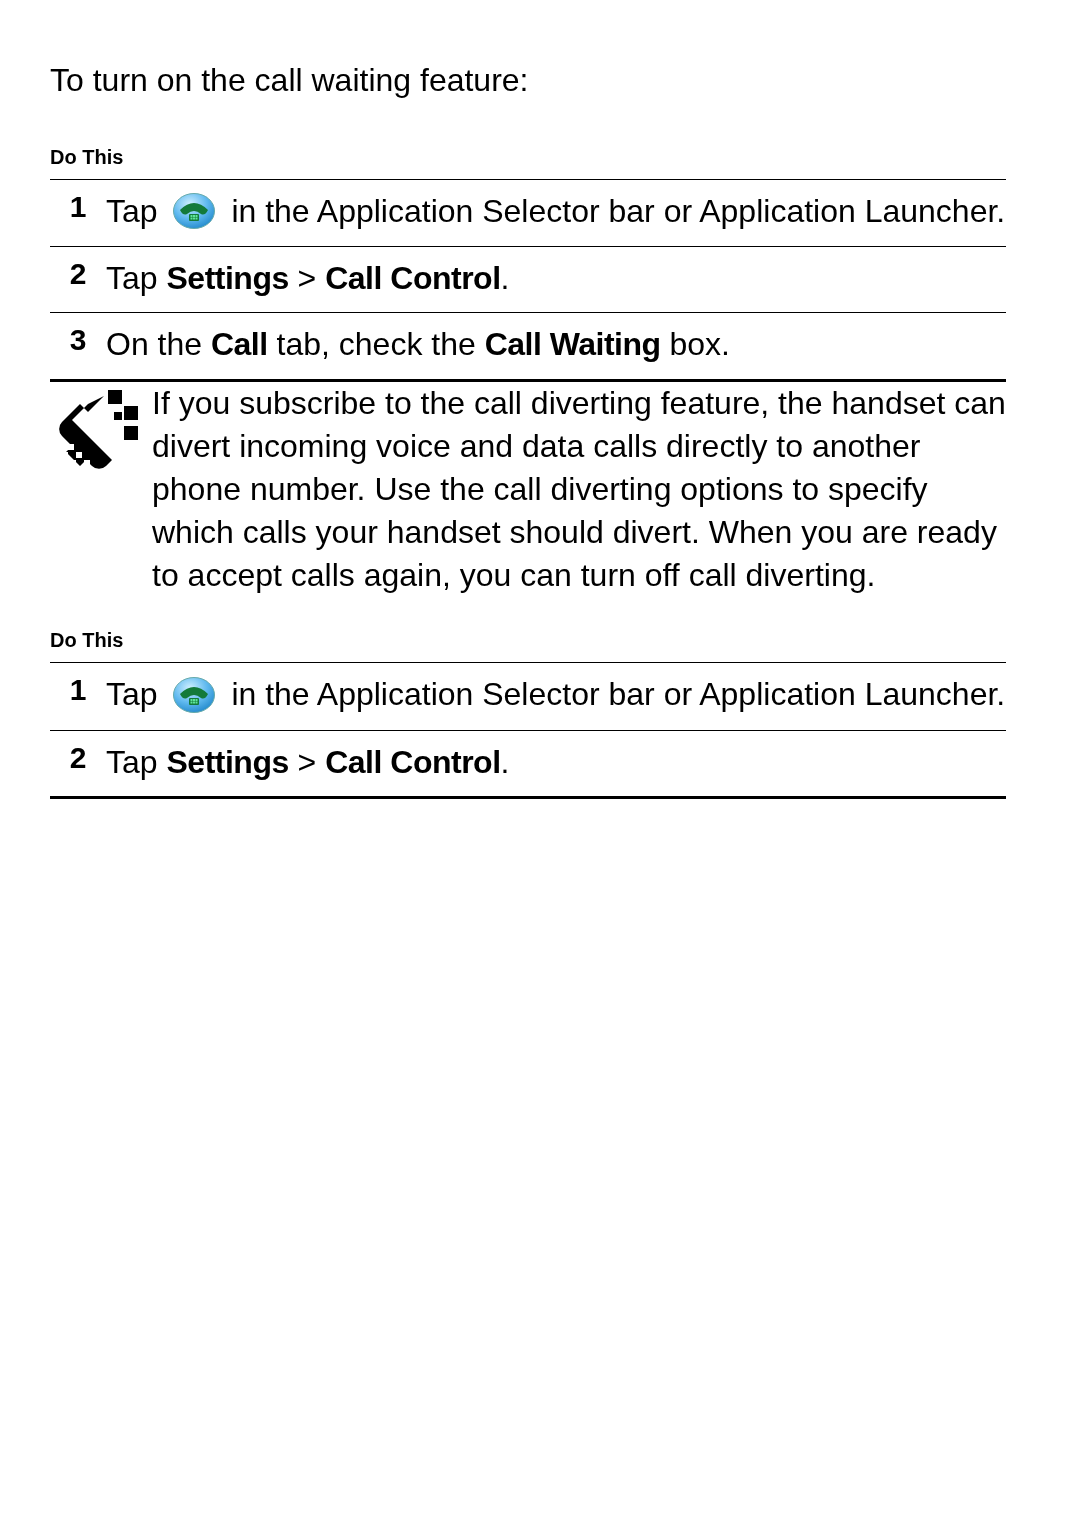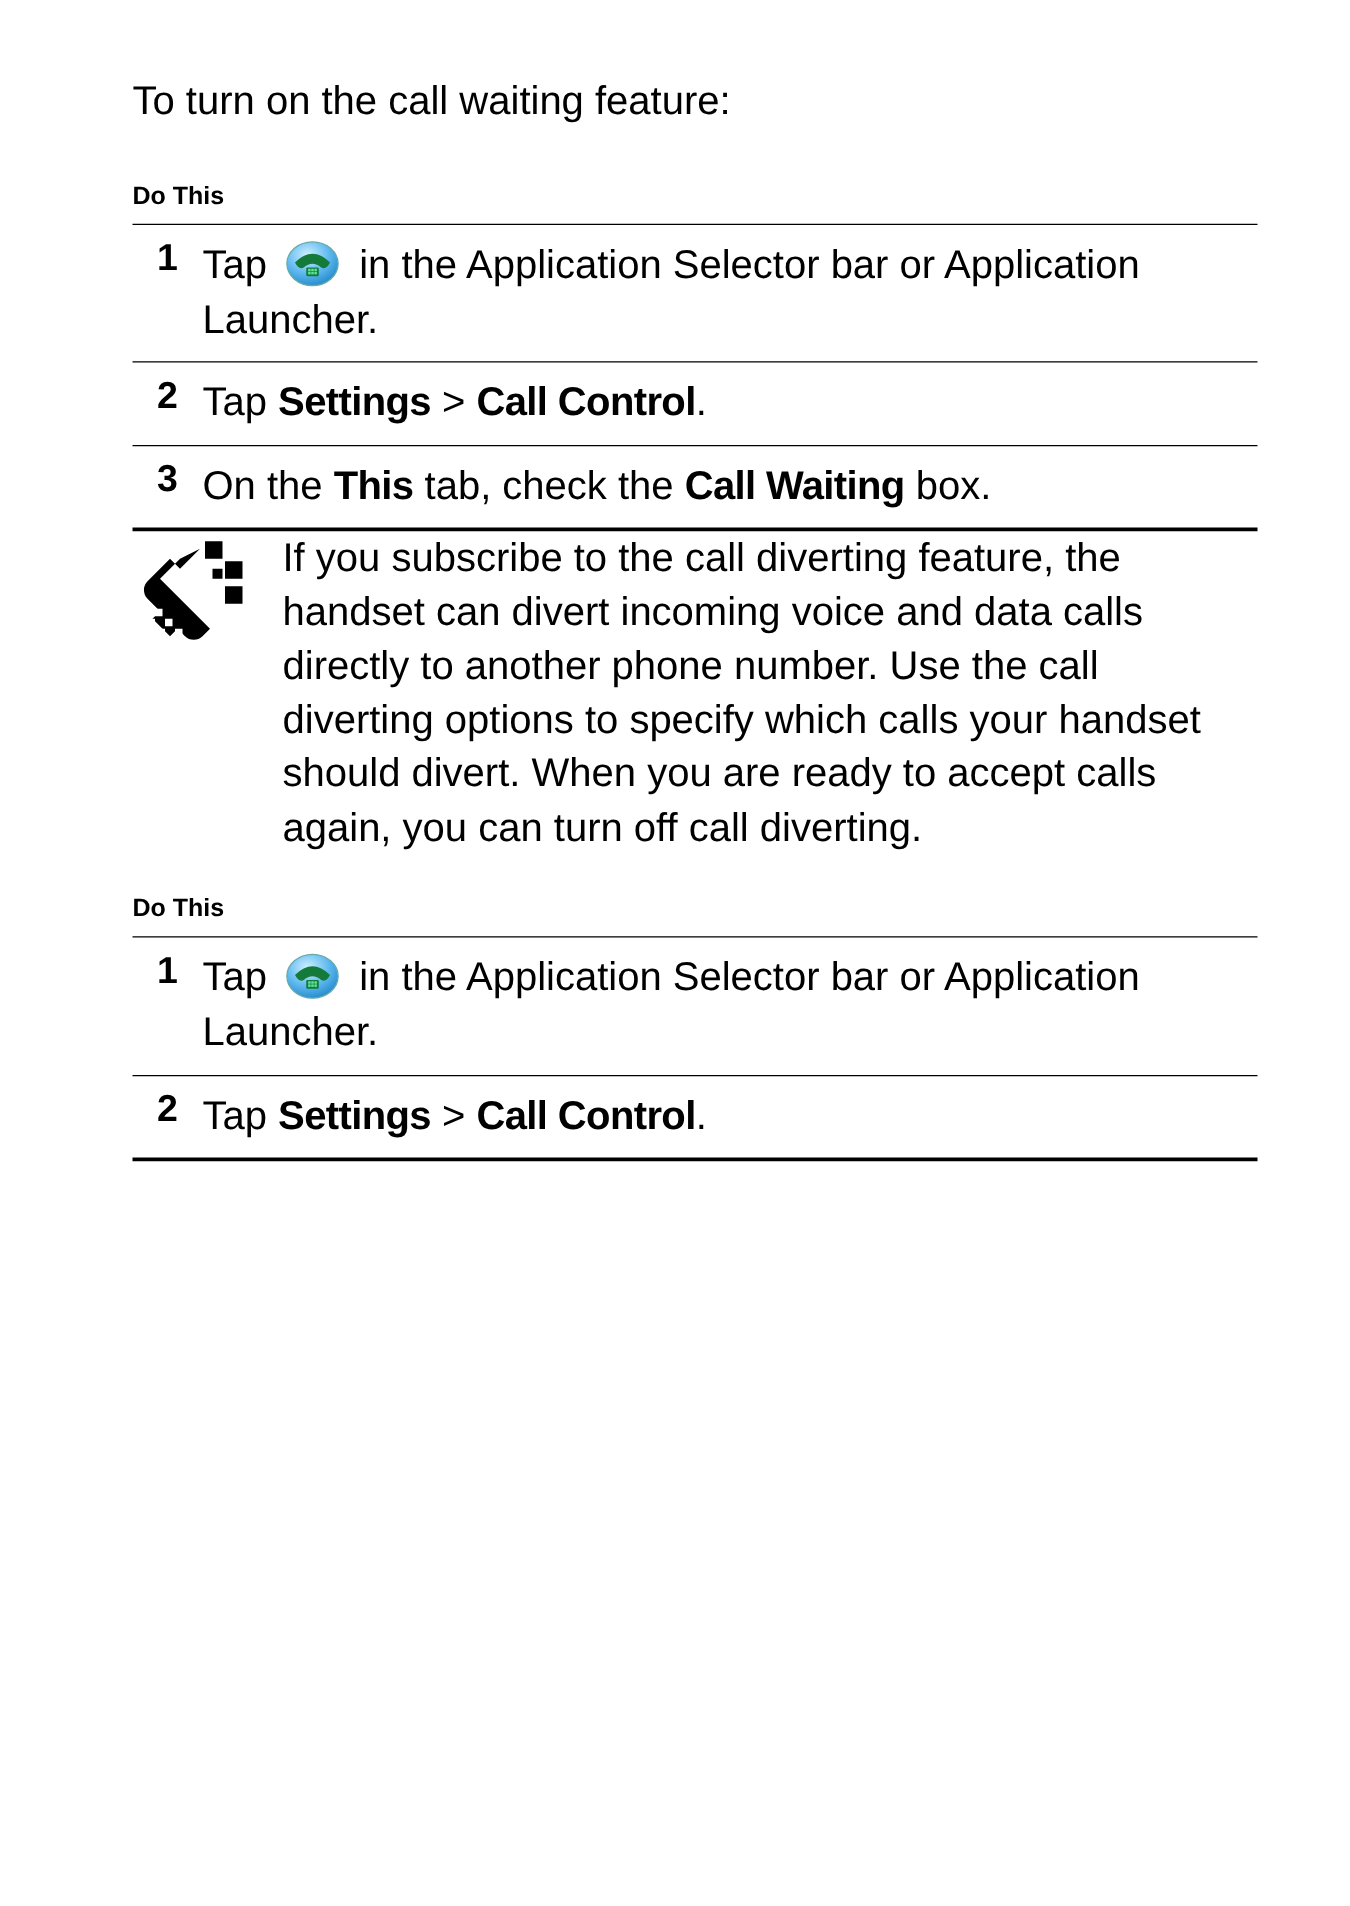--- a/index.html
+++ b/index.html
@@ -9,21 +9,21 @@
     width: 1080px;
   }
   body {
     font-family: Arial, Helvetica, sans-serif;
     color: #000000;
   }
   .page {
     box-sizing: border-box;
     width: 1080px;
     min-height: 1525px;
-    padding: 60px 74px 40px 106px;
+    padding: 60px 74px 40px 50px;
     position: relative;
   }
   .intro {
     font-size: 32px;
     line-height: 1.3;
     margin-bottom: 36px;
   }
   .do-this-header {
     font-size: 20px;
     font-weight: bold;
@@ -63,21 +63,21 @@
   .section-heading {
     font-size: 40px;
     font-weight: bold;
     font-style: italic;
     margin-top: 52px;
     margin-bottom: 24px;
   }
   .para-with-icon {
     display: flex;
     align-items: flex-start;
-    gap: 30px;
+    gap: 12px;
     margin-bottom: 24px;
   }
   .phone-sat-icon {
     flex: 0 0 auto;
     width: 90px;
     height: 90px;
     margin-top: 4px;
   }
   .para-text {
     font-size: 32px;
@@ -141,21 +141,21 @@
     <div class="step-row top-rule">
       <div class="step-num">2</div>
       <div class="step-body">
         <span>Tap </span><span class="bold-cond">Settings</span><span> &gt; </span><span class="bold-cond">Call Control</span><span>.</span>
       </div>
     </div>
 
     <div class="step-row top-rule heavy-bottom">
       <div class="step-num">3</div>
       <div class="step-body">
-        <span>On the </span><span class="bold-cond">This</span><span> tab, check the </span><span class="bold-cond">Call Waiting</span><span> box.</span>
+        <span>On the </span><span class="bold-cond">Call</span><span> tab, check the </span><span class="bold-cond">Call Waiting</span><span> box.</span>
       </div>
     </div>
   </div>
 
 
   <div class="para-with-icon">
     <span class="phone-sat-icon">
       <svg viewBox="0 0 90 90" width="90" height="90">
         <g fill="#000">
 

